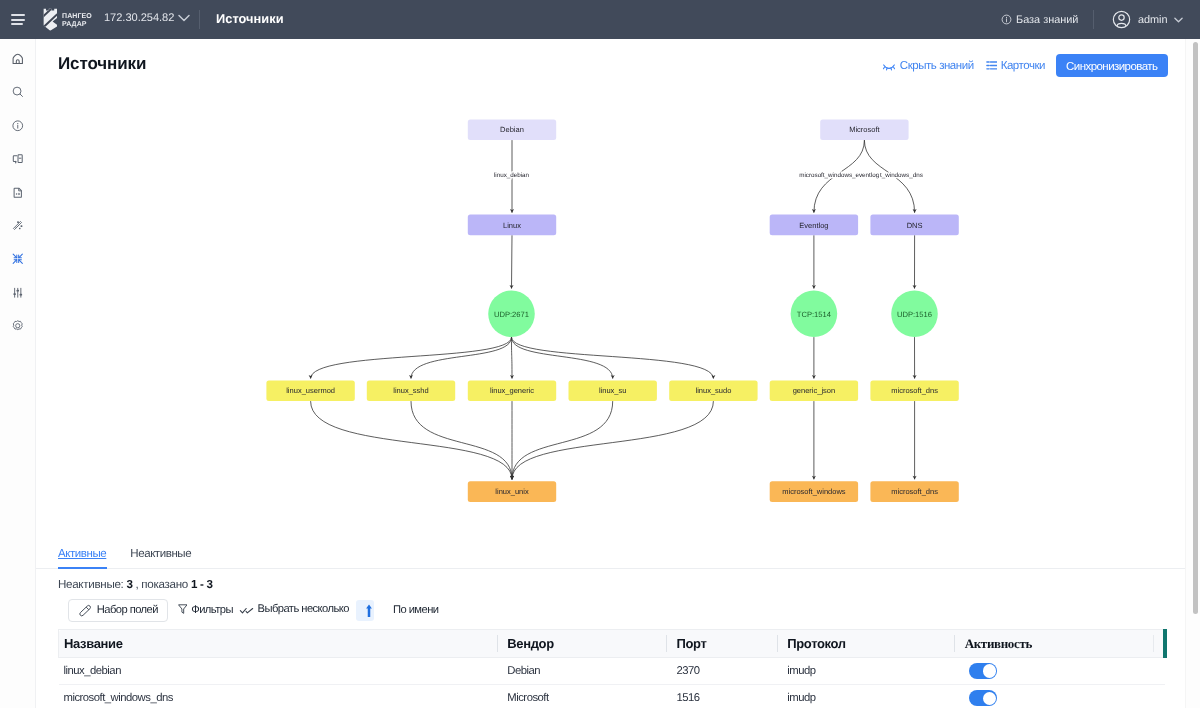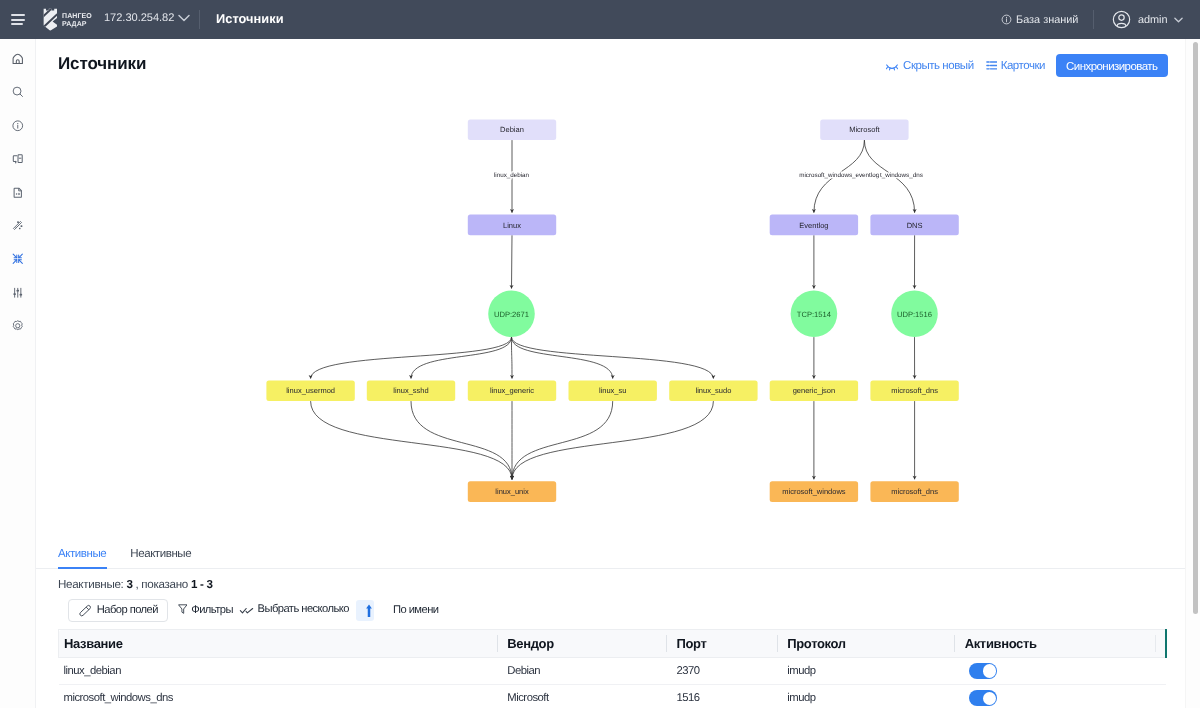--- a/index.html
+++ b/index.html
@@ -62,21 +62,21 @@
   .linkbtn + .linkbtn { margin-left:12px; }
 
   
   .graph { position:relative; height:452px; }
 
   
   .tabs { display:flex; gap:0; padding:0 22px; border-bottom:1px solid #eceef1; height:31px;
      align-items:flex-end; margin-top:-1px;}
   .tab { font-size:11.5px; letter-spacing:-0.42px; padding:0 0 8px 0; margin-right:24px; color:#3d4653;
      cursor:pointer; position:relative; white-space:nowrap;}
-  .tab.active { color:#3b82f6; }
+  .tab.active { color:#3b82f6;text-decoration:underline; }
   .tab.active:after { content:''; position:absolute; left:-0.5px; right:-0.5px; bottom:-1px; height:2px;
      background:#3b82f6;}
   .counts { padding:8.5px 22px 0 22px; font-size:11.6px; letter-spacing:-0.3px; color:#3d4653;}
   .counts b { font-weight:700; color:#10161f;}
   .toolbar { display:flex; align-items:center; padding:8px 22px 0 22px; gap:0;}
   .search { width:735px; flex:none; height:24.5px; border:1px solid #e4e7eb; border-radius:4px; position:relative; }
   .search input { border:none; outline:none; width:100%; height:100%; padding:0 8.5px; font-size:11.2px;
      letter-spacing:-0.45px; font-family:inherit; color:#1f2733; background:transparent;}
   .search input::placeholder { color:#a9afb8; }
   .search-ic { position:absolute; right:7.5px; top:6.5px; }
@@ -92,21 +92,21 @@
      align-items:center; justify-content:flex-end; padding-right:1.5px;}
   table { width:1109px; margin-left:22px; margin-top:7px; border-collapse:collapse;
      font-size:12.2px; table-layout:fixed; }
   thead th { background:#f8f9fb; text-align:left; font-weight:700; font-size:13px; letter-spacing:-0.35px;
      color:#10161f; height:28px; padding:0 0 0 5px; border-top:1px solid #eceef1;
      border-bottom:1px solid #eceef1; position:relative;}
   thead th + th:before { content:''; position:absolute; left:0; top:5px; bottom:5px; width:1px; background:#dfe3e8;}
   thead th + th { padding-left:10.5px; }
   tbody td + td { padding-left:10.5px; }
   thead th:first-child { border-left:1px solid #eceef1; border-top-left-radius:3px; border-bottom-left-radius:3px;}
-  thead th:last-child { border-right:2px solid #0f766e; border-top-right-radius:3px; border-bottom-right-radius:3px;}
+  thead th:last-child { border-right:4px solid #0f766e; border-top-right-radius:3px; border-bottom-right-radius:3px;font-family:Liberation Serif, serif;}
   thead th:last-child:after { content:''; position:absolute; right:9.4px; top:5px; bottom:5px; width:1px;
      background:#e7eaee;}
   tbody td { height:27.2px; padding:0 0 0 5px; border-bottom:1px solid #f0f1f4; color:#2c3340;
      font-size:11.3px; letter-spacing:-0.5px;}
   .toggle { width:28.1px; height:16.1px; border-radius:8.5px; background:#2f7fee; position:relative;
      display:block; margin-left:4.6px;}
   .toggle i { position:absolute; right:1.4px; top:1.4px; width:13.3px; height:13.3px; border-radius:50%;
      background:#fff; display:block;}
 </style>
 </head>
@@ -247,21 +247,21 @@
 </div>
 <div class="main">
   <div class="page-head">
     <h1 class="page-title">Источники</h1>
     <div class="head-actions">
       <div class="linkbtn">
         <svg width="14" height="14" viewBox="0 0 18 18">
           <path d="M2.2 7.6 C4 10.6 6.3 12 9 12 C11.7 12 14 10.6 15.8 7.6" stroke="#3b82f6" stroke-width="1.4" fill="none" stroke-linecap="round"></path>
           <path d="M3.1 10.6 L1.9 12.6 M6.4 12 L5.8 14 M11.6 12 L12.2 14 M14.9 10.6 L16.1 12.6" stroke="#3b82f6" stroke-width="1.4" stroke-linecap="round"></path>
         </svg>
-        <span>Скрыть новый</span>
+        <span>Скрыть знаний</span>
       </div>
       <div class="linkbtn">
         <svg width="11" height="11" viewBox="0 0 11 11">
           <path d="M0.9 1.95 H3.1 M0.9 5.4 H3.1 M0.9 8.85 H3.1" stroke="#4285f0" stroke-width="1.45" stroke-linecap="round"></path>
           <path d="M4.5 1.95 H11.2 M4.5 5.4 H11.2 M4.5 8.85 H11.2" stroke="#4285f0" stroke-width="1.45" stroke-linecap="round"></path>
         </svg>
         <span>Карточки</span>
       </div>
       <button class="btn-primary">Синхронизировать</button>
     </div>

